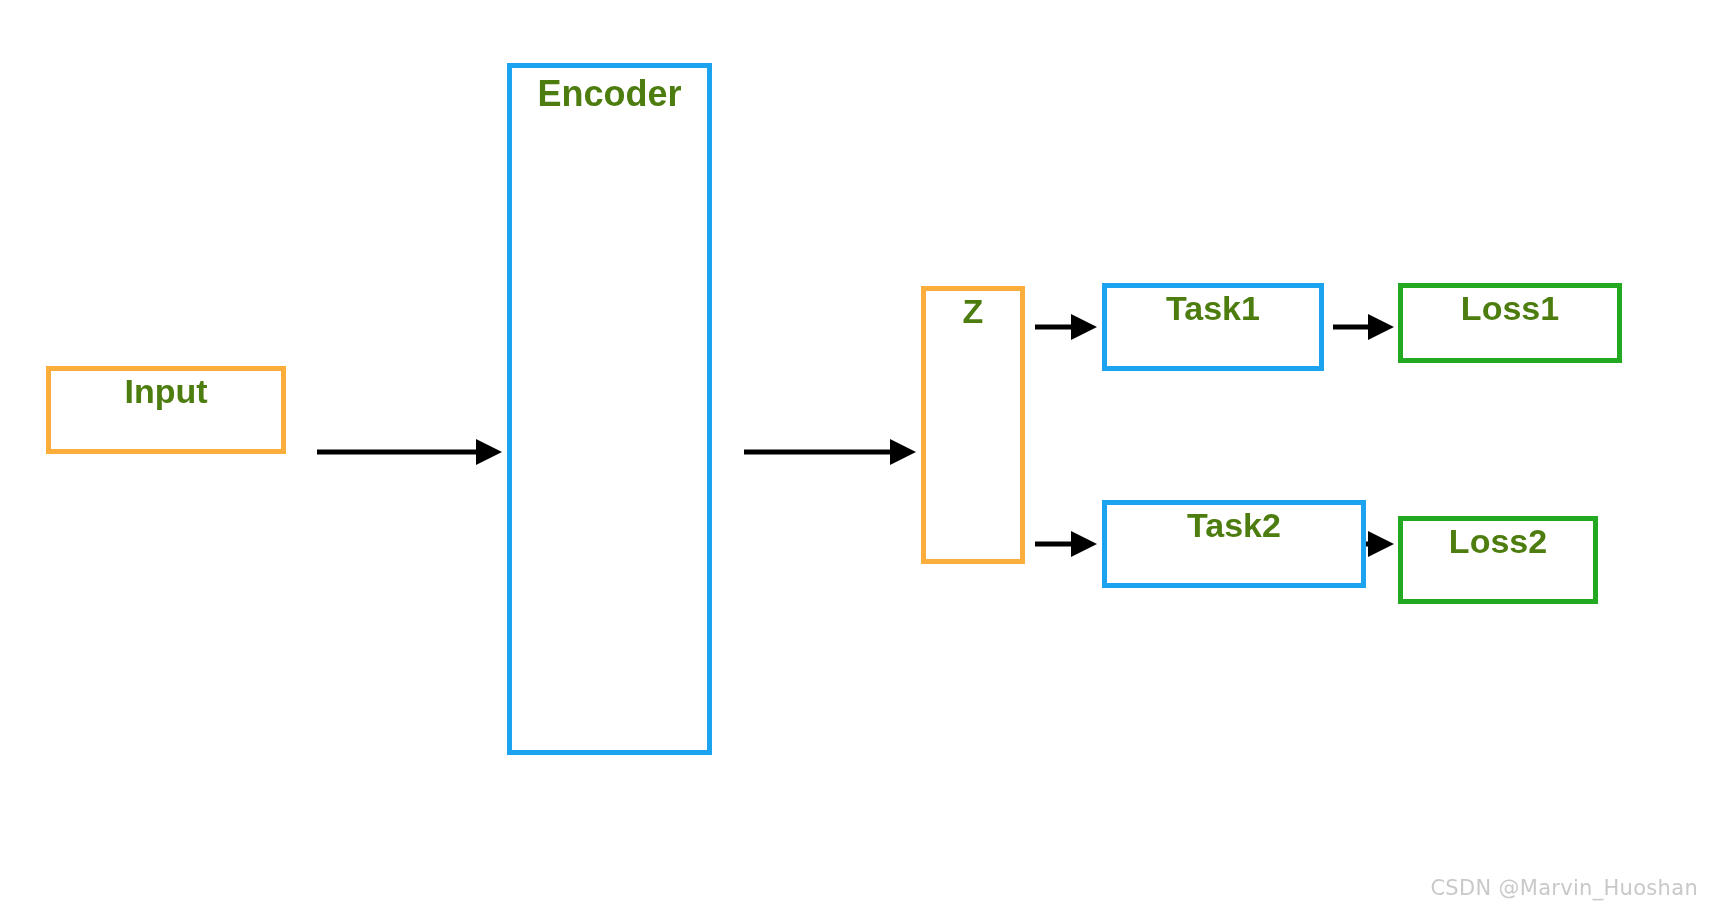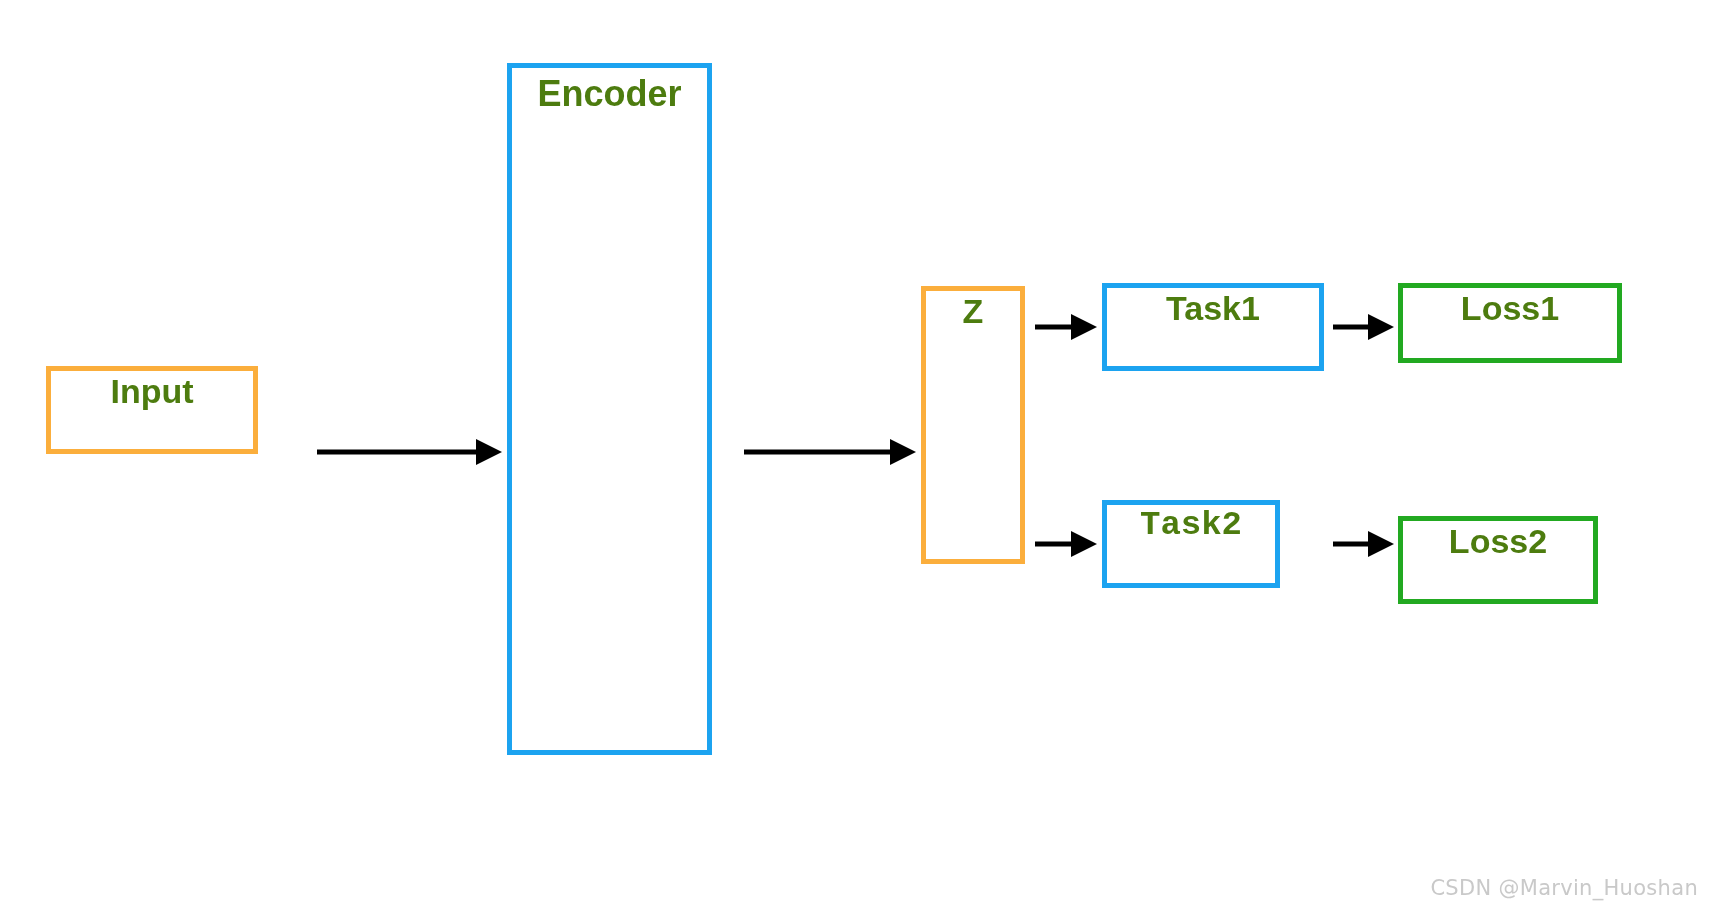--- a/index.html
+++ b/index.html
@@ -42,41 +42,40 @@
     white-space: nowrap;
   }
 
   
   .node.orange { border: 5px solid #FBAE3C; }
   .node.blue   { border: 5px solid #1CA3F0; }
   .node.green  { border: 5px solid #22A921; }
 
   
   #node-input {
-    left: 46px;  top: 366px;  width: 212px;  height: 88px;
+    left: 46px;  top: 366px;  width: 240px;  height: 88px;
     font-size: 34px;
   }
   #node-encoder {
     left: 507px; top: 63px;   width: 205px; height: 692px;
     font-size: 36px;
     flex-direction: row;
     line-height: 1.42;
   }
   #node-z {
     left: 921px; top: 286px;  width: 104px; height: 278px;
     font-size: 34px;
   }
   #node-task1 {
     left: 1102px; top: 283px; width: 222px; height: 88px;
     font-size: 34px;
   }
   #node-task2 {
-    left: 1102px; top: 500px; width: 178px; height: 88px;
-    font-size: 34px;
-    font-family: Liberation Mono, monospace;
+    left: 1102px; top: 500px; width: 264px; height: 88px;
+    font-size: 34px;
   }
   #node-loss1 {
     left: 1398px; top: 283px; width: 224px; height: 80px;
     font-size: 34px;
   }
   #node-loss2 {
     left: 1398px; top: 516px; width: 200px; height: 88px;
     font-size: 34px;
   }
 

